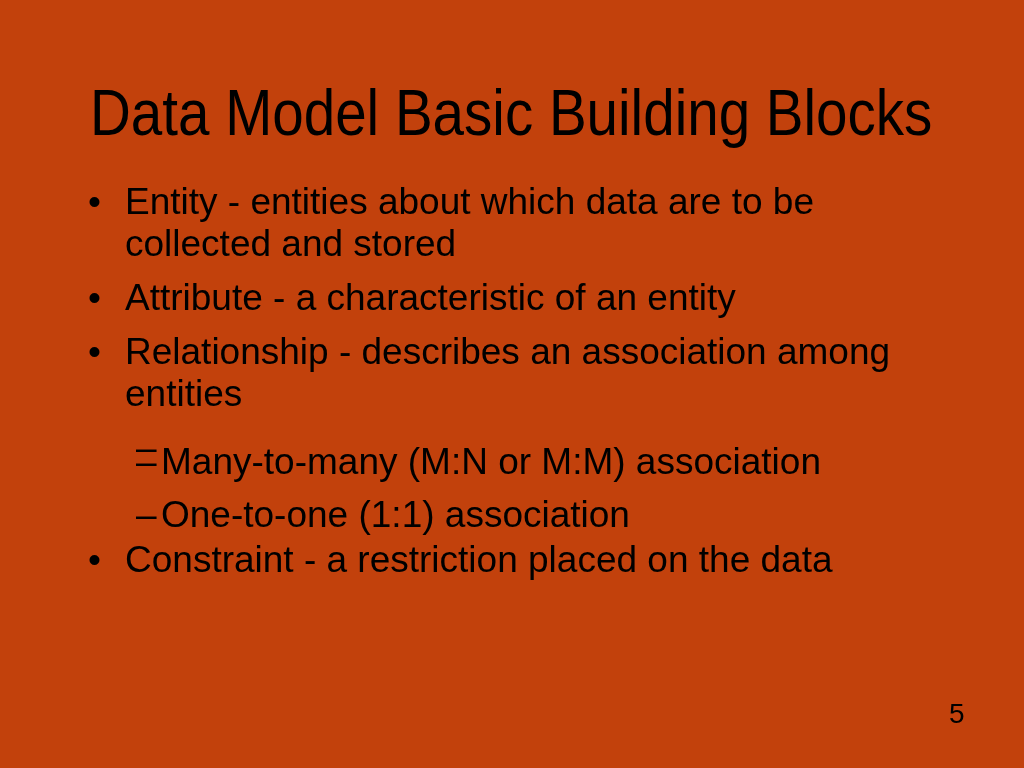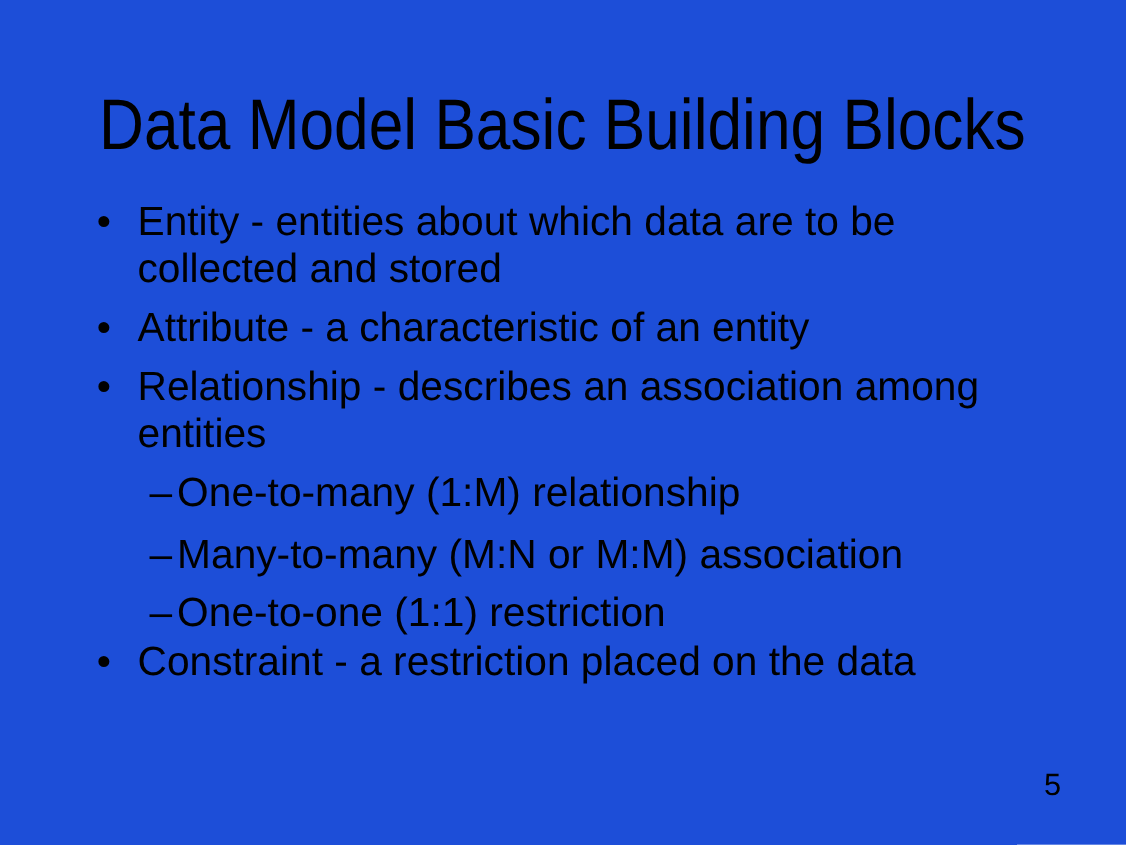--- a/index.html
+++ b/index.html
@@ -7,21 +7,21 @@
   body {
     font-family: "Liberation Sans", "DejaVu Sans", sans-serif;
     background: #ffffff;
     color: #000000;
     overflow: hidden;
   }
   .slide {
     position: relative;
     width: 1024px;
     height: 768px;
-    background: #1d4ed8;
+    background: #c2410c;
   }
   .slide-title {
     position: absolute;
     left: 90px;
     top: 75px;
     font-size: 65px;
     line-height: 75px;
     font-weight: 400;
     white-space: nowrap;
     transform: scaleX(0.87);
@@ -87,31 +87,30 @@
       <span>Attribute - a characteristic of an entity</span>
     </div>
 
     <div class="bullet-item mb12">
       <span class="marker">•</span>
       <span>Relationship - describes an association among entities</span>
     </div>
 
     <div class="sub-item mb14">
       <span class="marker">–</span>
-      <span>One-to-many (1:M) relationship</span>
     </div>
 
     <div class="sub-item mb11">
       <span class="marker">–</span>
       <span>Many-to-many (M:N or M:M) association</span>
     </div>
 
     <div class="sub-item mb3">
       <span class="marker">–</span>
-      <span>One-to-one (1:1) restriction</span>
+      <span>One-to-one (1:1) association</span>
     </div>
 
     <div class="bullet-item">
       <span class="marker">•</span>
       <span>Constraint - a restriction placed on the data</span>
     </div>
 
   </div>
 
   <div class="page-number">5</div>

